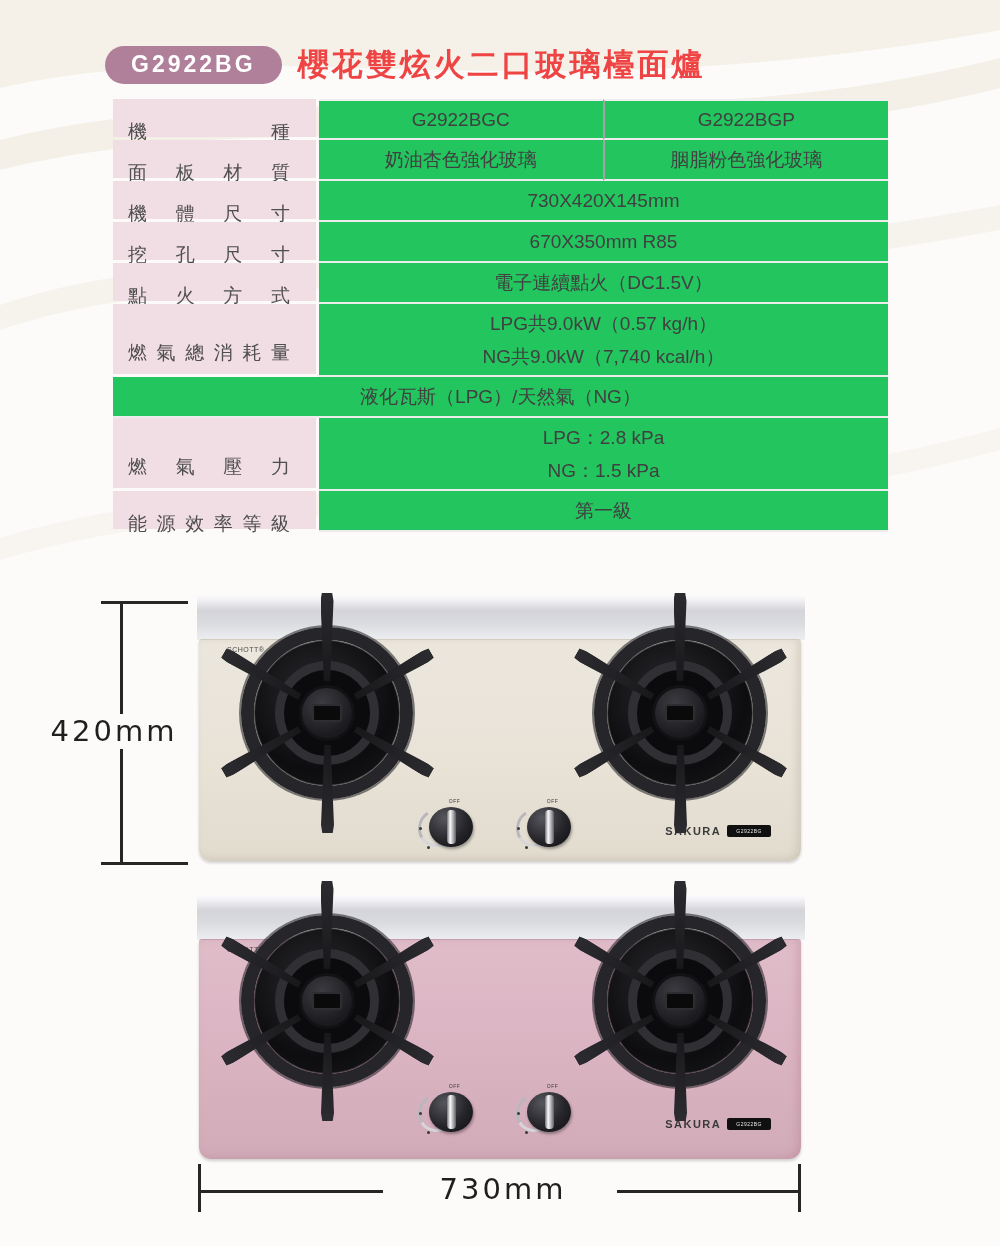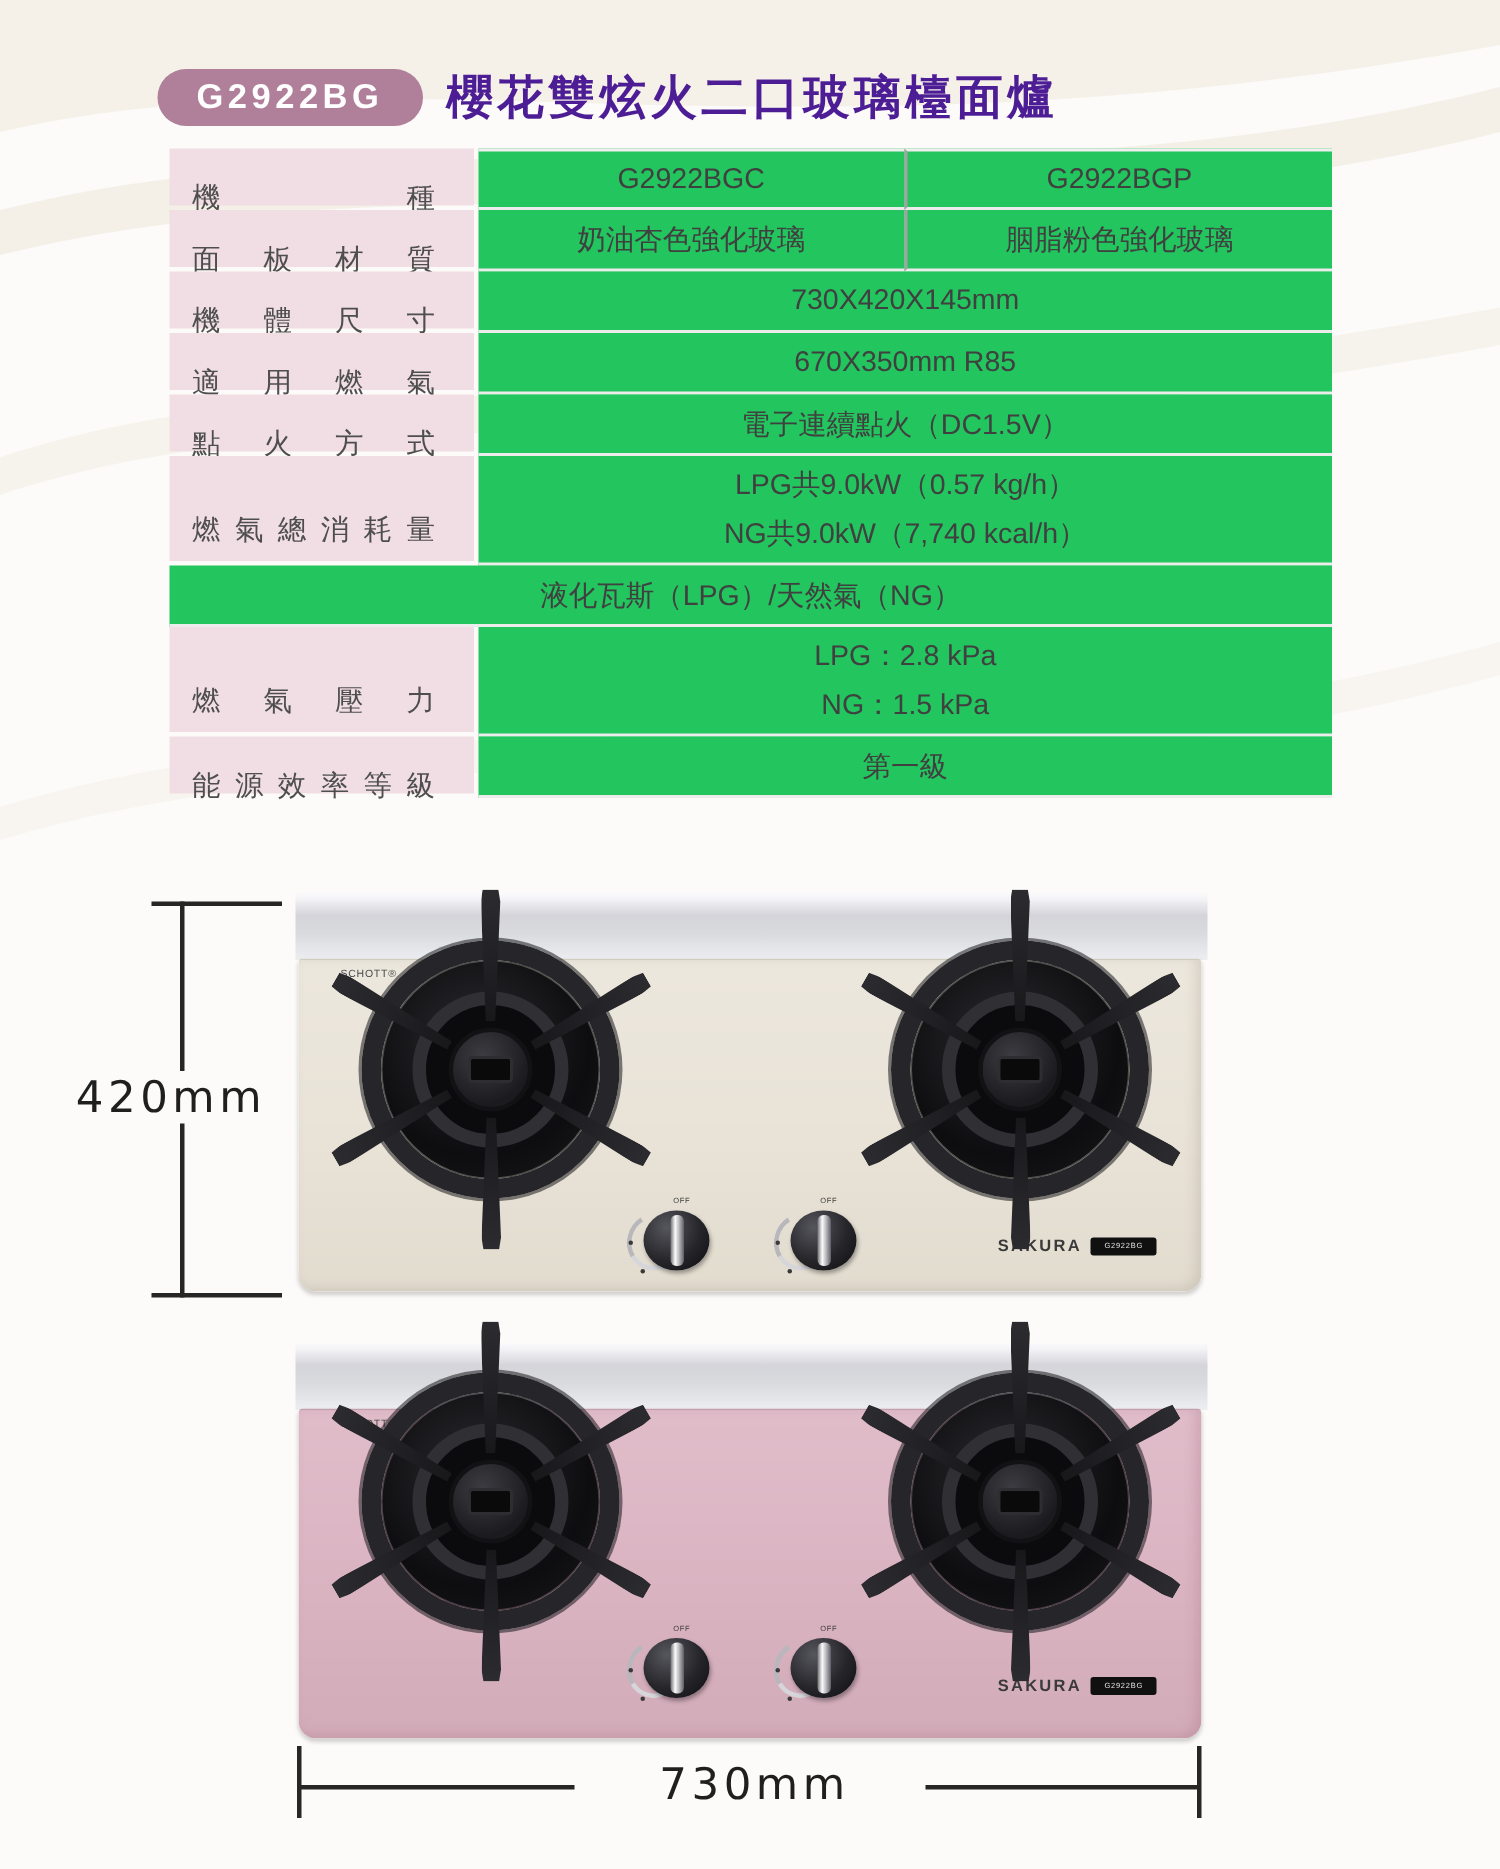--- a/index.html
+++ b/index.html
@@ -9,21 +9,21 @@
 
   .bg-waves { position:absolute; left:0; top:0; pointer-events:none; }
 
   
   .hdr { position:absolute; left:105px; top:44px; display:flex; align-items:center; }
   .model-badge {
     background:#b0809b; color:#fff; font-weight:bold; font-size:23px;
     letter-spacing:3px; padding:5px 26px 6px 26px; border-radius:20px;
   }
   .page-title {
-    margin-left:16px; color:#4c1d95; font-size:31px; font-weight:bold; letter-spacing:3px;
+    margin-left:16px; color:#ef4444; font-size:31px; font-weight:bold; letter-spacing:3px;
   }
 
   
   .spec-table { position:absolute; left:113px; top:99px; width:775px; background:transparent; }
   .t-row { display:flex; }
   .h41 { height:41px; }
   .h73 { height:73px; }
   .t-label {
     width:203px; margin-right:3px; background:#f1dee4; color:#4e4e4e;
     font-size:19px; display:flex; align-items:center; padding:0 26px 0 15px;
@@ -185,21 +185,21 @@
       <div class="t-label">
           <span>機體尺寸</span>
         </div>
       <div class="t-vals">
           <div class="t-cell">730X420X145mm</div>
         </div>
     </div>
 
     <div class="t-row h41">
       <div class="t-label">
-          <span>適用燃氣</span>
+          <span>挖孔尺寸</span>
         </div>
       <div class="t-vals">
           <div class="t-cell">670X350mm R85</div>
         </div>
     </div>
 
     <div class="t-row h41">
       <div class="t-label">
           <span>點火方式</span>
         </div>

